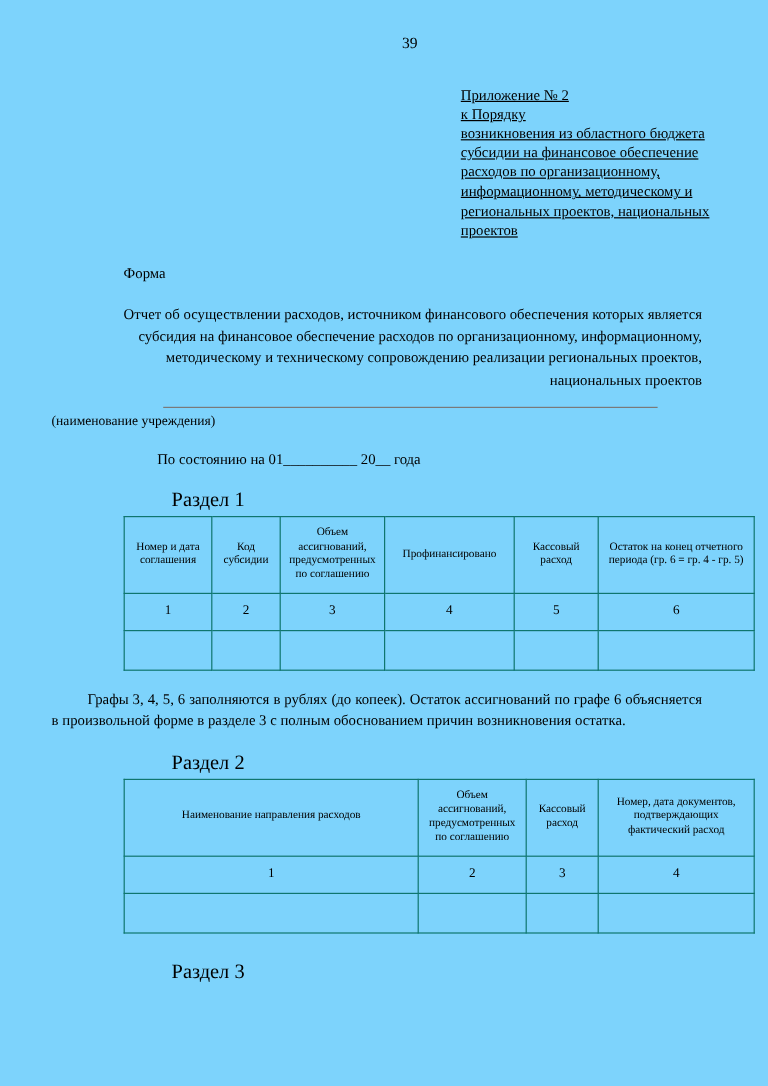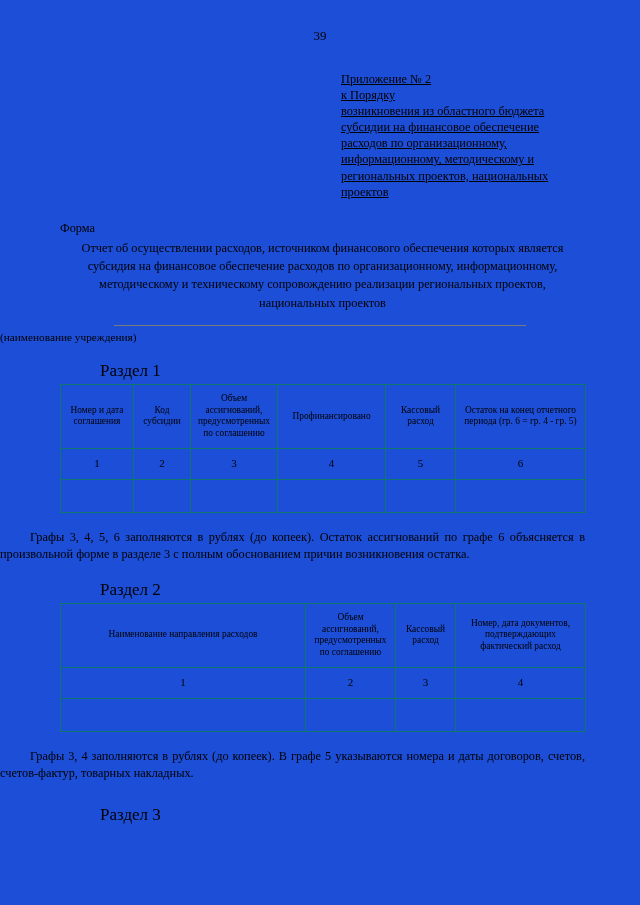--- a/index.html
+++ b/index.html
@@ -10,23 +10,24 @@
   }
   body {
     font-family: "Liberation Serif", "DejaVu Serif", serif;
     color: #000000;
   }
   .page {
     position: relative;
     width: 640px;
     height: 905px;
     margin: 0 auto;
-    background: #1d4ed8;
+    background: #7dd3fc;
     overflow: hidden;
     box-sizing: border-box;
+    padding-left: 43px;
   }
   .page-number {
     text-align: center;
     font-size: 13px;
     padding-top: 29px;
     line-height: 1;
   }
 
   
   .appendix-block {
@@ -44,26 +45,26 @@
   
   .forma-label {
     margin-top: 20px;
     margin-left: 60px;
     font-size: 12.3px;
     line-height: 16px;
   }
 
   
   .doc-title {
-    margin-top: 3px;
+    margin-top: 17px;
     margin-left: 60px;
     margin-right: 55px;
     font-size: 12.3px;
     line-height: 18.3px;
-    text-align: center;
+    text-align: right;
   }
 
   
   .inst-rule-wrap {
     margin-top: 13px;
     text-align: center;
   }
   .inst-rule {
     width: 412px;
     height: 1px;
@@ -168,20 +169,21 @@
 
   <div class="forma-label">Форма</div>
 
   <div class="doc-title">Отчет об осуществлении расходов, источником финансового обеспечения которых является субсидия на финансовое обеспечение расходов по организационному, информационному, методическому и техническому сопровождению реализации региональных проектов, национальных проектов</div>
 
   <div class="inst-rule-wrap">
     <div class="inst-rule"></div>
   </div>
   <div class="inst-caption">(наименование учреждения)</div>
 
+  <div class="date-line">По состоянию на 01__________ 20__ года</div>
 
   <div class="section-caption gap-before-section">Раздел 1</div>
 
   <table class="form-table" id="table-section-1">
     <colgroup>
       <col class="c1">
         <col class="c2">
         <col class="c3">
         <col class="c4">
         <col class="c5">
@@ -245,17 +247,16 @@
       </tr>
       <tr>
         <td class="emptyrow"></td>
         <td class="emptyrow"></td>
         <td class="emptyrow"></td>
         <td class="emptyrow"></td>
       </tr>
     </tbody>
   </table>
 
-  <div class="body-para gap-after-table">Графы 3, 4 заполняются в рублях (до копеек). В графе 5 указываются номера и даты договоров, счетов, счетов-фактур, товарных накладных.</div>
 
   <div class="section-caption gap-section3">Раздел 3</div>
 
 </div>
 
 </body></html>

